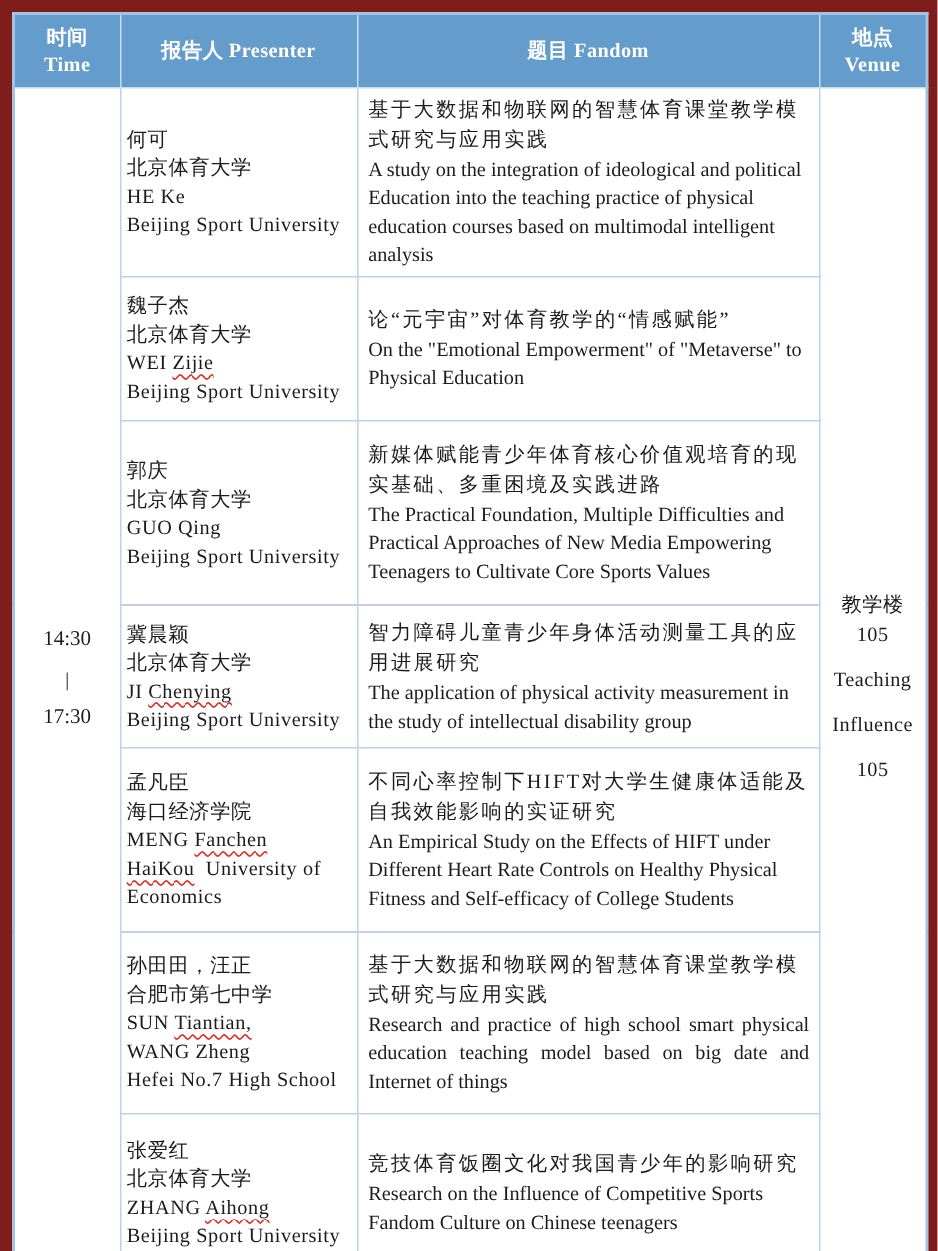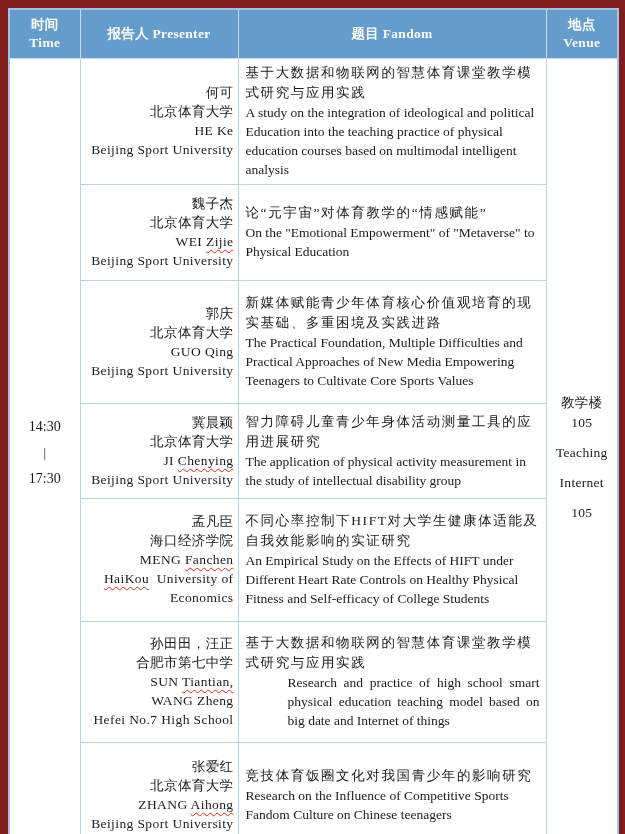--- a/index.html
+++ b/index.html
@@ -31,27 +31,27 @@
   tr.r4 { height:95px; }  tr.r5 { height:123px; } tr.r6 { height:121px; }
   tr.r7 { height:106px; }
 
   td.time-cell { text-align:center; font-size:14px;margin-left:16px; }
   td.time-cell div { line-height:26px; }
   td.time-cell .bar { font-size:13px; }
 
   td.venue-cell { text-align:center; }
   td.venue-cell div { line-height:20px; letter-spacing:.3px;margin-top:10px; }
 
-  td.presenter-cell { text-align:right;margin-top:24px; }
+  td.presenter-cell { text-align:left;margin-top:24px; }
   .presenter-line { line-height:19px; white-space:pre-wrap; letter-spacing:.4px; }
 
   td.title-cell { text-align:left; padding:4px 6px 4px 7px; }
   .title-zh { letter-spacing:1.6px; line-height:20px; }
   .title-en { line-height:19px; letter-spacing:0; }
-  .title-en.justify { text-align:justify;margin-left:42px; }
+  .title-en.justify { text-align:justify; }
 
   .misspelled {
     text-decoration-line:underline; text-decoration-style:wavy;
     text-decoration-color:#e02b20; text-decoration-thickness:1px;
     text-underline-offset:3px;
   }
 </style>
 </head>
 <body>
 
@@ -90,21 +90,21 @@
             <div class="presenter-line"><span>HE Ke</span></div>
             <div class="presenter-line"><span>Beijing Sport University</span></div>
           </td>
     <td class="title-cell">
       <div class="title-zh">基于大数据和物联网的智慧体育课堂教学模式研究与应用实践</div>
       <div class="title-en">A study on the integration of ideological and political Education into the teaching practice of physical education courses based on multimodal intelligent analysis</div>
     </td>
   <td class="venue-cell" rowspan="7">
             <div>教学楼105</div>
             <div>Teaching</div>
-            <div>Internet</div>
+            <div>Influence</div>
             <div>105</div>
           </td>
         </tr>
         <tr class="r2">
     <td class="presenter-cell">
             <div class="presenter-line"><span>魏子杰</span></div>
             <div class="presenter-line"><span>北京体育大学</span></div>
             <div class="presenter-line"><span>WEI </span><span class="misspelled">Zijie</span></div>
             <div class="presenter-line"><span>Beijing Sport University</span></div>
           </td>

